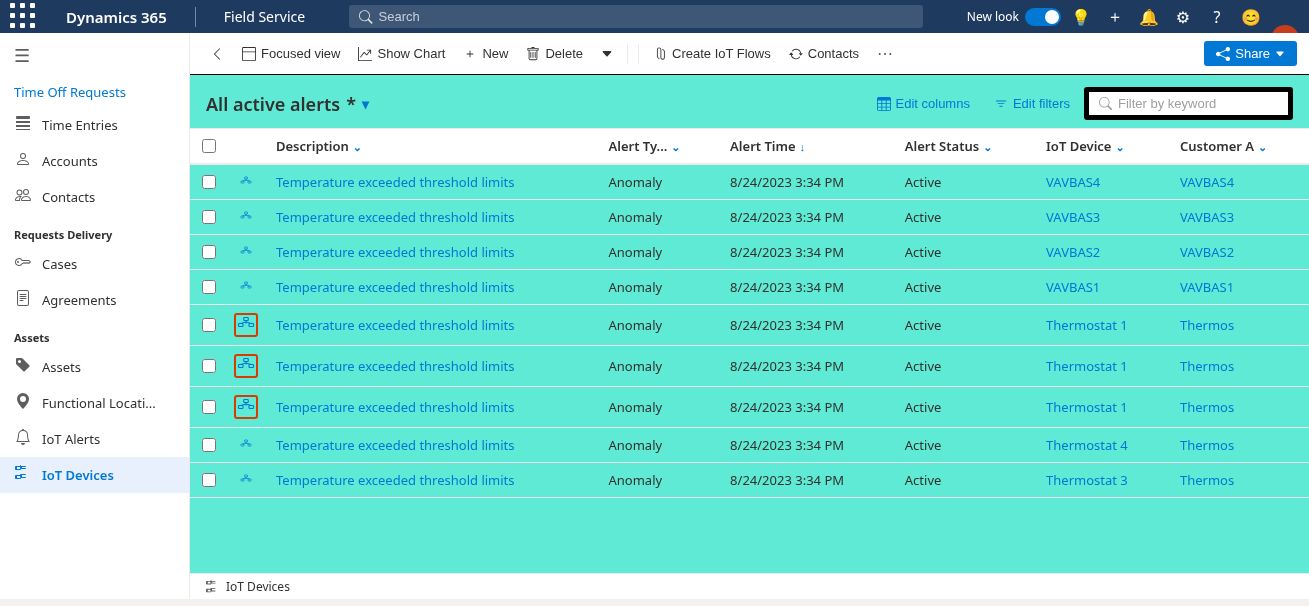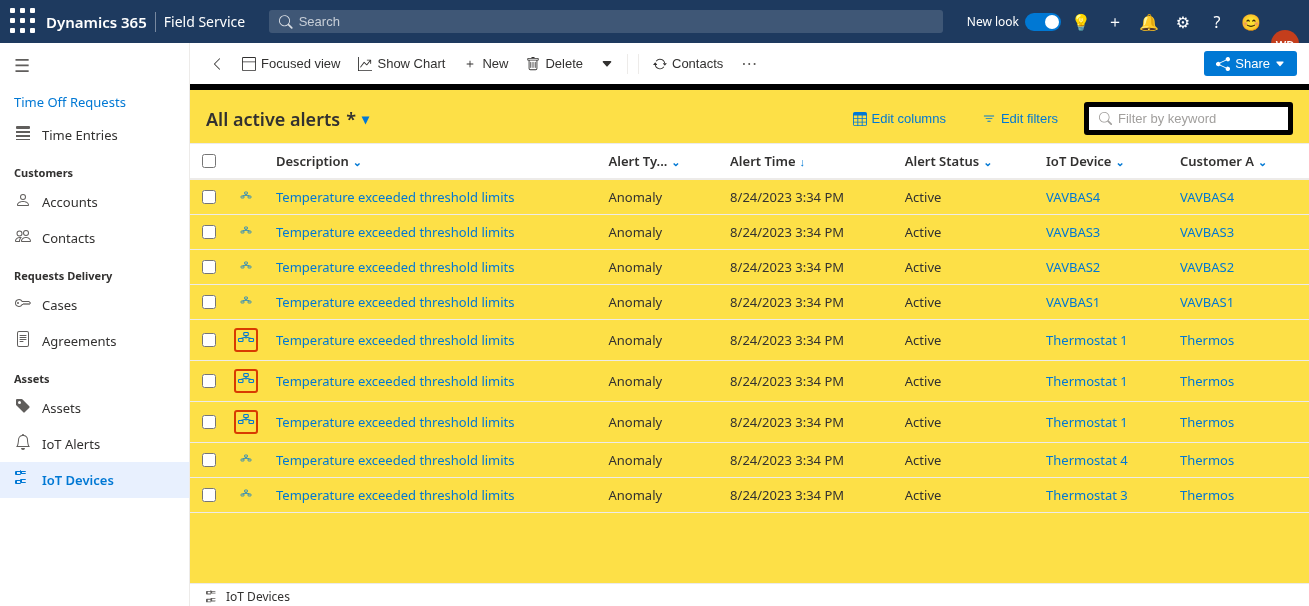--- a/index.html
+++ b/index.html
@@ -1,21 +1,21 @@
 <!DOCTYPE html>
 <html><head>
   <meta charset="utf-8">
   <style>
     * { box-sizing: border-box; margin: 0; padding: 0; }
     body { font-family: 'Segoe UI', system-ui, sans-serif; font-size: 13px; background: #f3f2f1; color: #323130; overflow: hidden; }
 
     
     .top-nav {
-      display: flex; align-items: center; height: 43px;
-      background: #1e3a5f; color: #fff; padding: 0 10px; gap: 4px;
+      display: flex; align-items: center; height: 33px;
+      background: #1e3a5f; color: #fff; padding: 0 10px; gap: 24px;
     }
     .top-nav-grid { display: grid; grid-template-columns: repeat(3,8px); grid-template-rows: repeat(3,8px); gap: 2px; cursor: pointer; margin-right: 4px; }
     .top-nav-grid-dot { width: 5px; height: 5px; background: #fff; border-radius: 1px; }
     .top-nav-title { font-size: 15px; font-weight: 600; color: #fff; }
     .top-nav-divider { width: 1px; height: 20px; background: rgba(255,255,255,0.4); margin: 0 4px; }
     .top-nav-app { font-size: 14px; color: #fff; }
     .top-nav-search {
       flex: 1; margin: 0 20px; display: flex; align-items: center;
       background: rgba(255,255,255,0.15); border-radius: 3px; padding: 4px 10px; gap: 6px;
     }
@@ -39,35 +39,35 @@
     .sidebar-item.active { background: #e8f0fe; color: #0078d4; font-weight: 600; }
     .sidebar-item-icon { font-size: 15px; color: #605e5c; width: 18px; text-align: center; }
     .sidebar-item.active .sidebar-item-icon { color: #0078d4; }
     .sidebar-item-text { font-size: 13px; white-space: nowrap; overflow: hidden; text-overflow: ellipsis; }
     .sidebar-truncated { color: #605e5c; font-size: 12px; padding: 4px 14px 0; }
 
     
     .content { flex: 1; display: flex; flex-direction: column; overflow: hidden; }
 
     
-    .toolbar { display: flex; align-items: center; gap: 2px; padding: 6px 12px; background: #fff; border-bottom: 6px solid #000000; flex-shrink: 0; }
+    .toolbar { display: flex; align-items: center; gap: 2px; padding: 6px 12px; background: #fff; border-bottom: 1px solid #000000; flex-shrink: 0; }
     .toolbar-btn { display: flex; align-items: center; gap: 5px; padding: 5px 8px; cursor: pointer; border: none; background: none; font-size: 13px; color: #323130; border-radius: 3px; white-space: nowrap; }
     .toolbar-btn-primary { background: #0078d4; color: #fff; border-radius: 3px; padding: 5px 12px; }
     .toolbar-btn svg { flex-shrink: 0; }
     .toolbar-divider { width: 1px; height: 20px; background: #edebe9; margin: 0 4px; }
     .toolbar-spacer { flex: 1; }
     .toolbar-more { padding: 5px 8px; cursor: pointer; font-size: 16px; color: #605e5c; }
 
     
-    .grid-area { flex: 1; overflow: hidden; background: #fde047; display: flex; flex-direction: column; }
+    .grid-area { flex: 1; overflow: hidden; background: #5eead4; display: flex; flex-direction: column; }
     .grid-header { display: flex; align-items: center; justify-content: space-between; padding: 12px 16px 8px; border-bottom: 1px solid #edebe9; }
     .grid-title { font-size: 18px; font-weight: 600; display: flex; align-items: center; gap: 6px; }
     .grid-title-asterisk { color: #323130; }
     .grid-title-dropdown { font-size: 14px; color: #0078d4; cursor: pointer; }
-    .grid-actions { display: flex; align-items: center; gap: 16px; }
+    .grid-actions { display: flex; align-items: center; gap: 4px; }
     .grid-action-btn { display: flex; align-items: center; gap: 5px; padding: 5px 10px; cursor: pointer; border: none; background: none; font-size: 13px; color: #0078d4; border-radius: 3px; }
     .filter-search { display: flex; align-items: center; gap: 6px; border: 5px solid #000000; border-radius: 3px; padding: 4px 10px; background: #fff; }
     .filter-search input { border: none; outline: none; font-size: 13px; color: #323130; width: 160px; }
     .filter-search input::placeholder { color: #a19f9d; }
 
     
     .table-container { flex: 1; overflow: auto; }
     table { width: 100%; border-collapse: collapse; }
     thead th { position: sticky; top: 0; background: #fff; border-bottom: 2px solid #edebe9; padding: 8px 12px; text-align: left; font-weight: 600; font-size: 13px; white-space: nowrap; z-index: 2; }
     thead th .th-inner { display: flex; align-items: center; gap: 4px; cursor: pointer; }
@@ -145,21 +145,20 @@
         <svg width="16" height="16" viewBox="0 0 16 16" fill="#605e5c">
             <rect x="1" y="1" width="14" height="3" rx="1"></rect>
             <rect x="1" y="6" width="14" height="2"></rect>
             <rect x="1" y="10" width="14" height="2"></rect>
             <rect x="1" y="14" width="14" height="1"></rect>
           </svg>
       </span>
       <span class="sidebar-item-text">Time Entries</span>
     </div>
 
-    <div class="sidebar-section-label">Customers</div>
     <div class="sidebar-item">
       <span class="sidebar-item-icon">
         <svg width="16" height="16" viewBox="0 0 16 16" fill="#605e5c">
             <path d="M8 8a3 3 0 1 0 0-6 3 3 0 0 0 0 6zm2-3a2 2 0 1 1-4 0 2 2 0 0 1 4 0zm4 8c0 1-1 1-1 1H3s-1 0-1-1 1-4 6-4 6 3 6 4zm-1-.004c-.001-.246-.154-.986-.832-1.664C11.516 10.68 10.029 10 8 10c-2.03 0-3.516.68-4.168 1.332-.678.678-.83 1.418-.832 1.664h10z"></path>
           </svg>
       </span>
       <span class="sidebar-item-text">Accounts</span>
     </div>
     <div class="sidebar-item">
       <span class="sidebar-item-icon">
@@ -195,20 +194,28 @@
       <span class="sidebar-item-icon">
         <svg width="16" height="16" viewBox="0 0 16 16" fill="#605e5c">
             <path d="M2 1a1 1 0 0 0-1 1v4.586a1 1 0 0 0 .293.707l7 7a1 1 0 0 0 1.414 0l4.586-4.586a1 1 0 0 0 0-1.414l-7-7A1 1 0 0 0 6.586 1H2zm4 3.5a1.5 1.5 0 1 1-3 0 1.5 1.5 0 0 1 3 0z"></path>
           </svg>
       </span>
       <span class="sidebar-item-text">Assets</span>
     </div>
     <div class="sidebar-item">
       <span class="sidebar-item-icon">
         <svg width="16" height="16" viewBox="0 0 16 16" fill="#605e5c">
+            <path d="M8 16s6-5.686 6-10A6 6 0 0 0 2 6c0 4.314 6 10 6 10zm0-7a3 3 0 1 1 0-6 3 3 0 0 1 0 6z"></path>
+          </svg>
+      </span>
+      <span class="sidebar-item-text">Functional Locati...</span>
+    </div>
+    <div class="sidebar-item">
+      <span class="sidebar-item-icon">
+        <svg width="16" height="16" viewBox="0 0 16 16" fill="#605e5c">
             <path d="M8 16a2 2 0 0 0 2-2H6a2 2 0 0 0 2 2zM8 1.918l-.797.161A4.002 4.002 0 0 0 4 6c0 .628-.134 2.197-.459 3.742-.16.767-.376 1.566-.663 2.258h10.244c-.287-.692-.502-1.49-.663-2.258C12.134 8.197 12 6.628 12 6a4.002 4.002 0 0 0-3.203-3.92L8 1.917zM14.22 12c.223.447.481.801.78 1H1c.299-.199.557-.553.78-1C2.68 10.2 3 6.88 3 6c0-2.42 1.72-4.44 4.005-4.901a1 1 0 1 1 1.99 0A5.002 5.002 0 0 1 13 6c0 .88.32 4.2 1.22 6z"></path>
           </svg>
       </span>
       <span class="sidebar-item-text">IoT Alerts</span>
     </div>
     <div class="sidebar-item active">
       <span class="sidebar-item-icon">
         <svg width="16" height="16" viewBox="0 0 16 16" fill="#0078d4">
             <path d="M6 2v2H2V2h4zM1 1a1 1 0 0 0-1 1v2a1 1 0 0 0 1 1h4a1 1 0 0 0 1-1V2a1 1 0 0 0-1-1H1zm5 10v2H2v-2h4zm-5-1a1 1 0 0 0-1 1v2a1 1 0 0 0 1 1h4a1 1 0 0 0 1-1v-2a1 1 0 0 0-1-1H1zm10-9v2h-4V2h4zm-5-1a1 1 0 0 0-1 1v2a1 1 0 0 0 1 1h4a1 1 0 0 0 1-1V2a1 1 0 0 0-1-1H6zm5 10v2h-4v-2h4zm-5-1a1 1 0 0 0-1 1v2a1 1 0 0 0 1 1h4a1 1 0 0 0 1-1v-2a1 1 0 0 0-1-1H6z"></path>
           </svg>
@@ -250,20 +257,26 @@
           </svg>
         <span>Delete</span>
       </button>
       <button class="toolbar-btn">
         <svg width="12" height="12" viewBox="0 0 16 16" fill="currentColor">
             <path d="M7.247 11.14 2.451 5.658C1.885 5.013 2.345 4 3.204 4h9.592a1 1 0 0 1 .753 1.659l-4.796 5.48a1 1 0 0 1-1.506 0z"></path>
           </svg>
       </button>
       <div class="toolbar-divider"></div>
       <div class="toolbar-divider"></div>
+      <button class="toolbar-btn">
+        <svg width="14" height="14" viewBox="0 0 16 16" fill="currentColor">
+            <path d="M4.5 3a2.5 2.5 0 0 1 5 0v9a1.5 1.5 0 0 0 3 0V4.708l-1.846-1.846a.5.5 0 0 1 .708-.708l2 2a.5.5 0 0 1 .146.354V12a2.5 2.5 0 0 1-5 0V3a1.5 1.5 0 1 0-3 0v8.293l1.854 1.853a.5.5 0 0 1-.708.707l-2-2a.5.5 0 0 1-.146-.353V3z"></path>
+          </svg>
+        <span>Create IoT Flows</span>
+      </button>
       <button class="toolbar-btn">
         <svg width="14" height="14" viewBox="0 0 16 16" fill="currentColor">
             <path d="M11.534 7h3.932a.25.25 0 0 1 .192.41l-1.966 2.36a.25.25 0 0 1-.384 0l-1.966-2.36a.25.25 0 0 1 .192-.41zm-11 2h3.932a.25.25 0 0 0 .192-.41L2.692 6.23a.25.25 0 0 0-.384 0L.342 8.59A.25.25 0 0 0 .534 9z"></path>
             <path fill-rule="evenodd" d="M8 3c-1.552 0-2.94.707-3.857 1.818a.5.5 0 1 1-.771-.636A6.002 6.002 0 0 1 13.917 7H12.9A5.002 5.002 0 0 0 8 3zM3.1 9a5.002 5.002 0 0 0 8.757 2.182.5.5 0 1 1 .771.636A6.002 6.002 0 0 1 2.083 9H3.1z"></path>
           </svg>
         <span>Contacts</span>
       </button>
       <button class="toolbar-btn toolbar-more">⋯</button>
       <div class="toolbar-spacer"></div>
       <button class="toolbar-btn toolbar-btn-primary">

